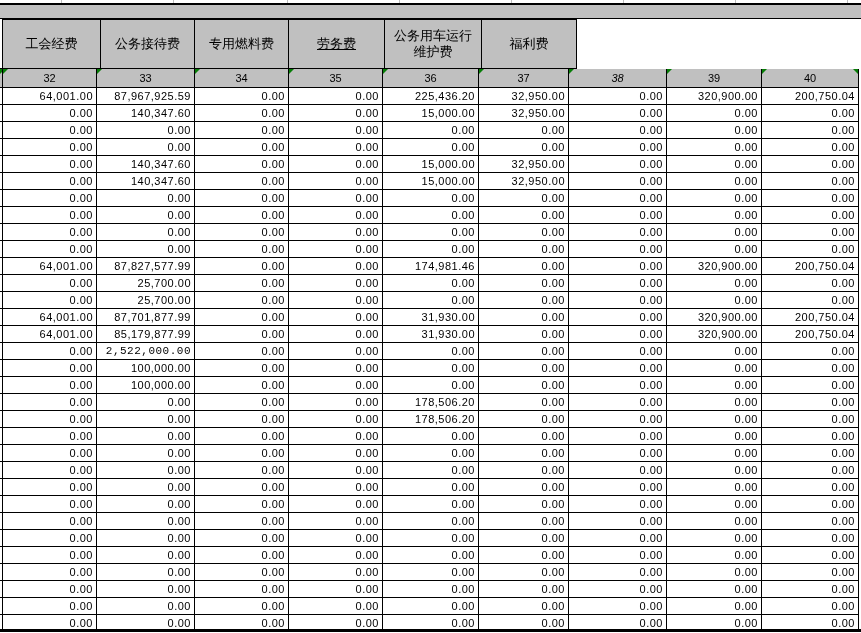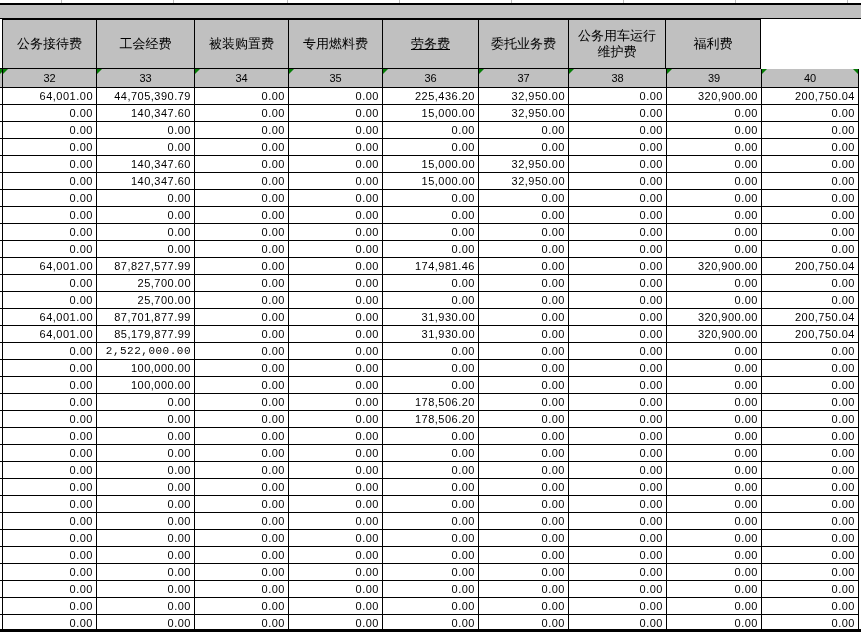--- a/index.html
+++ b/index.html
@@ -83,47 +83,45 @@
       <div class="gl" style="left: 399px;"></div>
       <div class="gl" style="left: 511px;"></div>
       <div class="gl" style="left: 623px;"></div>
       <div class="gl" style="left: 735px;"></div>
       <div class="gl" style="left: 847px;"></div>
     </div>
   <div class="band"></div>
   <div class="sheet" id="sheet-grid">
       <div class="row hdr-row">
         <div class="cell sliver" style="width: 3px;"></div>
+        <div class="cell" style="width: 98px;">工会经费</div>
         <div class="cell" style="width: 94px;">公务接待费</div>
-        <div class="cell" style="width: 98px;">工会经费</div>
-        <div class="cell" style="width: 94px;">被装购置费</div>
         <div class="cell" style="width: 94px;">专用燃料费</div>
         <div class="cell" style="width: 96px; text-decoration: underline;">劳务费</div>
-        <div class="cell" style="width: 90px;">委托业务费</div>
         <div class="cell" style="width: 97px;">公务用车运行维护费</div>
         <div class="cell" style="width: 95px;">福利费</div>
       </div>
       <div class="row num-row">
         <div class="cell sliver" style="width: 3px;">
           <div class="tri"></div>
         </div>
         <div class="cell" style="width: 94px;">32<div class="tri"></div></div>
         <div class="cell" style="width: 98px;">33<div class="tri"></div></div>
         <div class="cell" style="width: 94px;">34<div class="tri"></div></div>
         <div class="cell" style="width: 94px;">35<div class="tri"></div></div>
         <div class="cell" style="width: 96px;">36<div class="tri"></div></div>
         <div class="cell" style="width: 90px;">37<div class="tri"></div></div>
-        <div class="cell" style="width: 98px;">38<div class="tri"></div></div>
+        <div class="cell" style="width: 98px; font-style: italic;">38<div class="tri"></div></div>
         <div class="cell" style="width: 95px;">39<div class="tri"></div></div>
         <div class="cell" style="width: 97px;">40<div class="tri"></div><div class="tri-right"></div></div>
       </div>
       <div class="row data-row">
         <div class="cell sliver" style="width: 3px;"></div>
         <div class="cell" style="width: 94px;">64,001.00</div>
-        <div class="cell" style="width: 98px;">44,705,390.79</div>
+        <div class="cell" style="width: 98px;">87,967,925.59</div>
         <div class="cell" style="width: 94px;">0.00</div>
         <div class="cell" style="width: 94px;">0.00</div>
         <div class="cell" style="width: 96px;">225,436.20</div>
         <div class="cell" style="width: 90px;">32,950.00</div>
         <div class="cell" style="width: 98px;">0.00</div>
         <div class="cell" style="width: 95px;">320,900.00</div>
         <div class="cell" style="width: 97px;">200,750.04</div>
       </div>
       <div class="row data-row">
         <div class="cell sliver" style="width: 3px;"></div>

